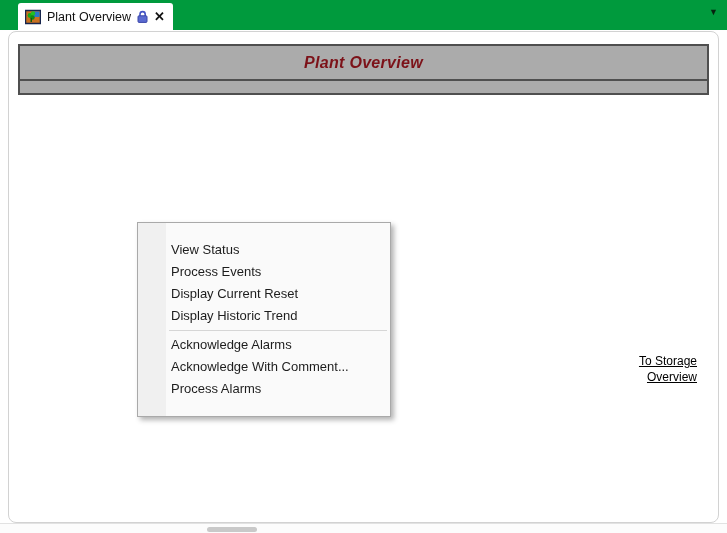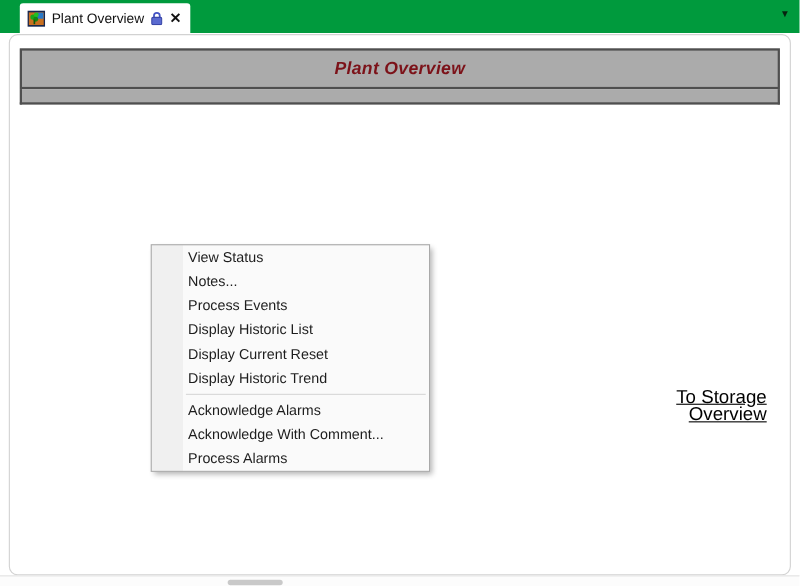--- a/index.html
+++ b/index.html
@@ -33,30 +33,30 @@
   }
   .banner-main span{
     font-size:16px;font-weight:bold;font-style:italic;color:#7C1219;letter-spacing:.3px;
   }
   .banner-sub{height:12px;background:#ABABAB;border:2px solid #4f4f4f;border-top:none;}
   
   svg.diagram{position:absolute;left:0;top:0;width:727px;height:533px;}
   
   .storage-label{
     position:absolute;left:600px;top:353px;width:97px;text-align:right;
-    font-size:17px;color:#000;line-height:16px;
+    font-size:12px;color:#000;line-height:16px;
   }
   .storage-label span{text-decoration:underline;}
   
   .menu{
     position:absolute;left:137px;top:222px;width:252px;z-index:20;
     background:#fafafa;
     background-image:linear-gradient(to right,#f0f0f0 0,#f0f0f0 28px,#fafafa 28px);
     border:1px solid #a9a9a9;box-shadow:3px 3px 5px rgba(0,0,0,.30);
-    padding:0 0;
+    padding:16px 0;
   }
   .mi{height:22px;line-height:22px;padding-left:33px;font-size:13px;color:#1d1d1d;white-space:nowrap;}
   .menu-sep{height:1px;background:#d6d6d6;margin:3px 3px 3px 31px;}
   
   .hscroll{position:absolute;left:0;top:523px;width:727px;height:10px;background:#fcfcfc;border-top:1px solid #e2e2e2;}
   .hthumb{position:absolute;left:207px;top:3px;width:50px;height:5px;background:#c9c9c9;border-radius:2.5px;}
 </style>
 </head>
 <body>
 
@@ -361,23 +361,21 @@
   <div class="banner-sub"></div>
 </div>
 
 <div class="storage-label">
   <span>To Storage</span><br>
   <span>Overview</span>
 </div>
 
 <div class="menu">
   <div class="mi">View Status</div>
-  <div class="mi">Notes...</div>
   <div class="mi">Process Events</div>
-  <div class="mi">Display Historic List</div>
   <div class="mi">Display Current Reset</div>
   <div class="mi">Display Historic Trend</div>
   <div class="menu-sep"></div>
   <div class="mi">Acknowledge Alarms</div>
   <div class="mi">Acknowledge With Comment...</div>
   <div class="mi">Process Alarms</div>
 </div>
 
 <div class="hscroll">
   <div class="hthumb"></div>

